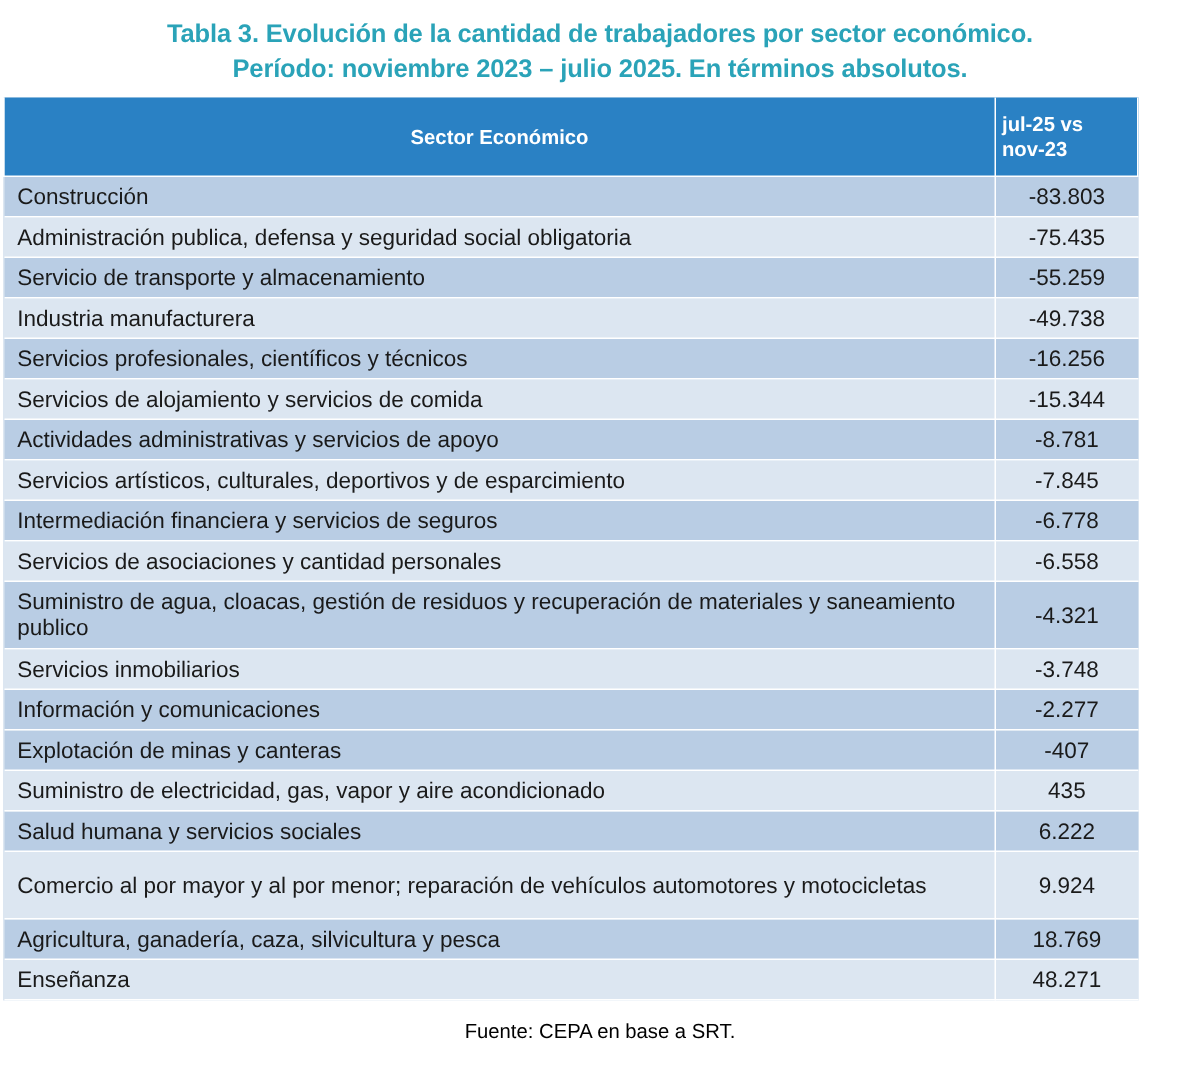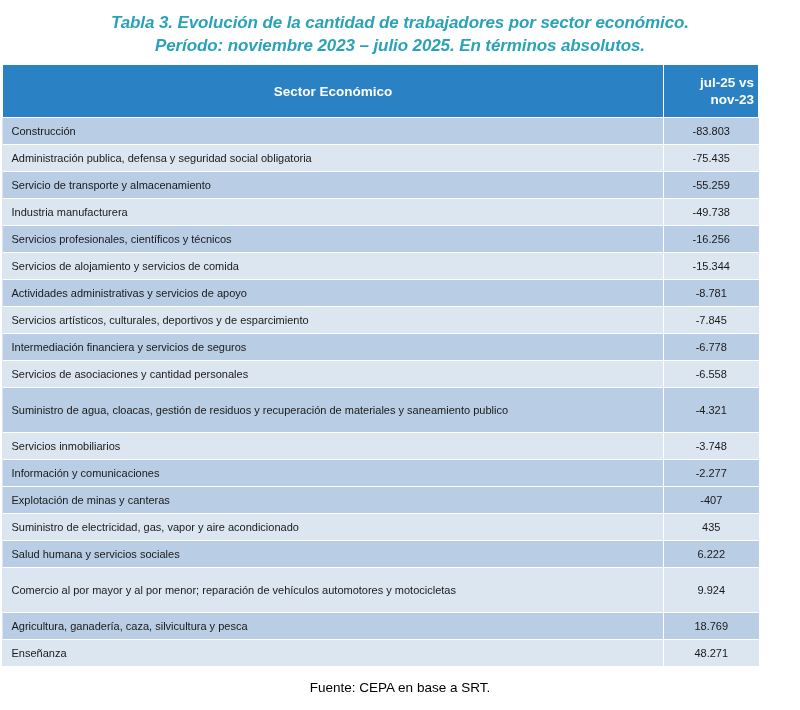--- a/index.html
+++ b/index.html
@@ -24,21 +24,20 @@
   .title-block {
     padding-top: 11px;
     text-align: center;
   }
   .title-line {
     color: #2aa3b8;
     font-size: 17px;
     font-weight: bold;
     line-height: 23px;
     letter-spacing: -0.1px;
-    font-style: italic;
   }
   
   .table-wrap {
     margin: 8px auto 0 auto;
     width: 796px;
   }
   table.data-table {
     width: 756px;
     border-collapse: collapse;
     table-layout: fixed;
@@ -52,24 +51,24 @@
     color: #ffffff;
     font-size: 13.5px;
     font-weight: bold;
     padding: 6px 4px;
     border: 1px solid #ffffff;
     border-top: none;
     line-height: 17px;
     vertical-align: middle;
   }
   thead th.th-sector { text-align: center; height: 40px; }
-  thead th.th-value  { text-align: right; height: 40px; }
+  thead th.th-value  { text-align: left; height: 40px; }
 
   tbody td {
-    font-size: 11px;
+    font-size: 15px;
     color: #1a1a1a;
     border-bottom: 1px solid #ffffff;
     border-right: 1px solid #ffffff;
     line-height: 17px;
     vertical-align: middle;
   }
   tbody td.c-sector {
     text-align: left;
     padding: 4px 6px 4px 9px;
     height: 18px;

